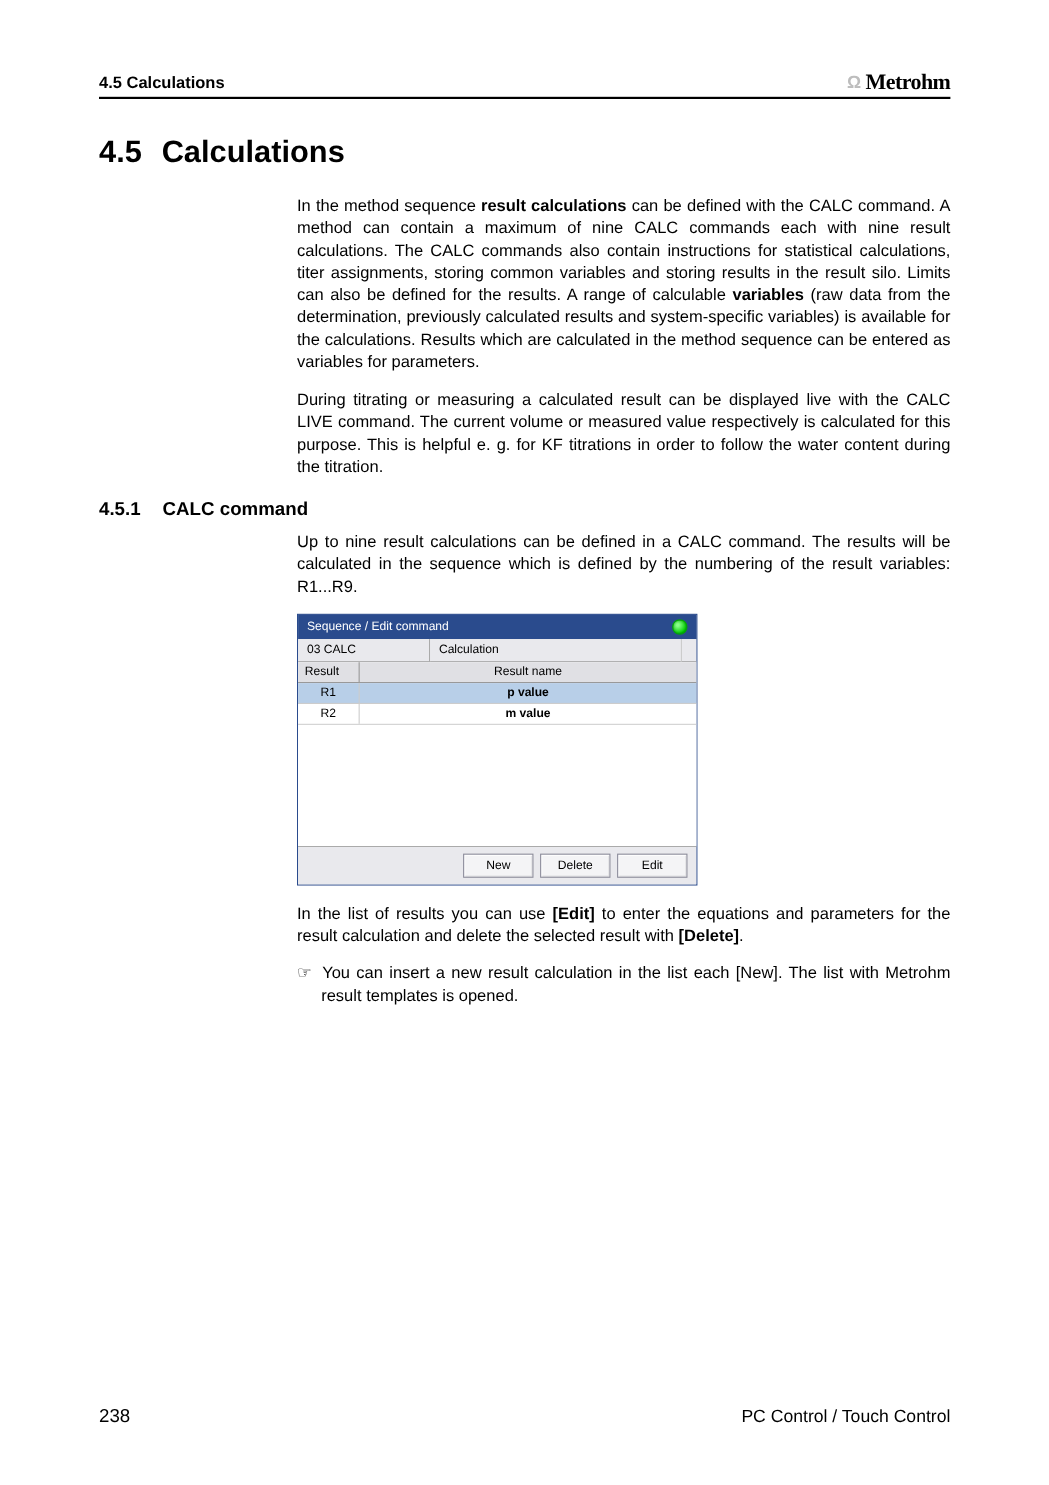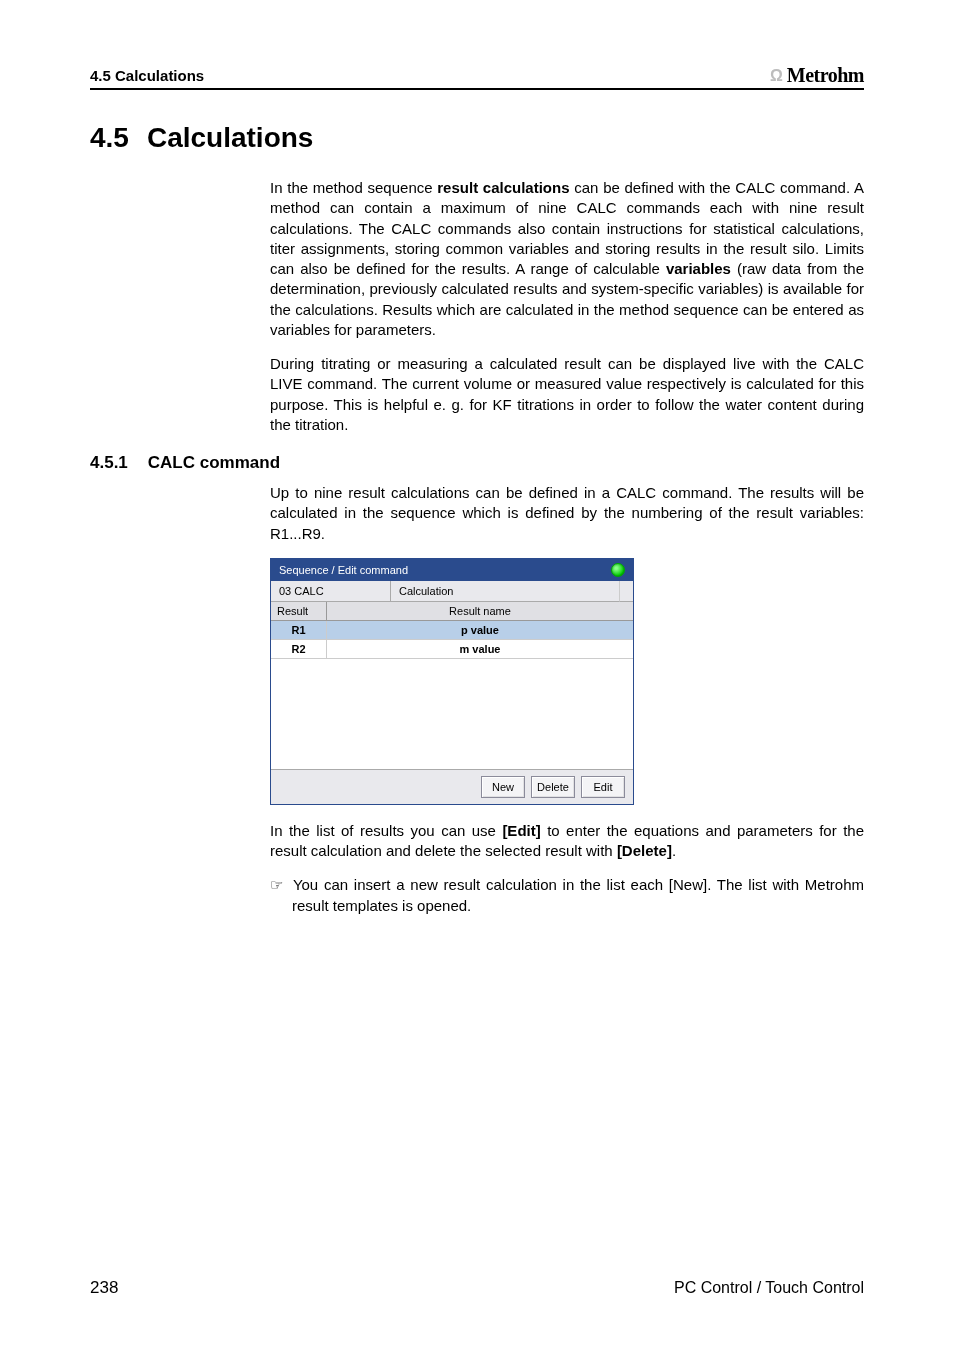--- a/index.html
+++ b/index.html
@@ -148,42 +148,41 @@
     background: #fff;
   }
   .grid-row.selected {
     background: #b8cfe8;
   }
   .gr-result {
     width: 56px;
     padding: 3px 6px;
     border-right: 1px solid #ccc;
     text-align: center;
-    font-weight: bold;
   }
   .gr-name {
     flex: 1;
     padding: 3px 6px;
     text-align: center;
     font-weight: bold;
   }
   .grid-empty {
     height: 110px;
     background: #fff;
   }
   .panel-footer {
     display: flex;
     justify-content: flex-end;
     padding: 6px 8px;
     gap: 6px;
     border-top: 1px solid #aaa;
     background: #e9e9ed;
   }
   .panel-btn {
-    width: 44px;
+    width: 64px;
     padding: 4px 0;
     text-align: center;
     background: #f4f4f6;
     border: 1px solid #8b8b9a;
     font-size: 11px;
     cursor: pointer;
     box-shadow: inset 1px 1px 0 #fff, inset -1px -1px 0 rgba(0,0,0,0.08);
   }
 
   .uibold {

